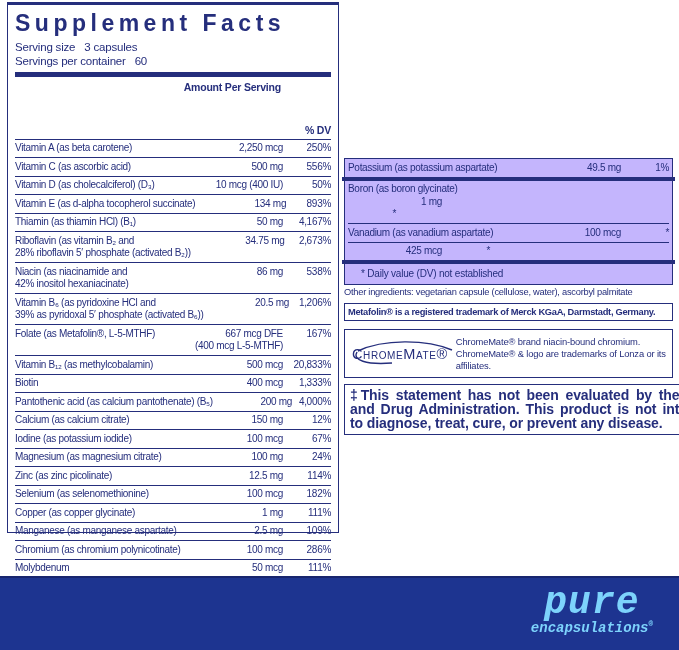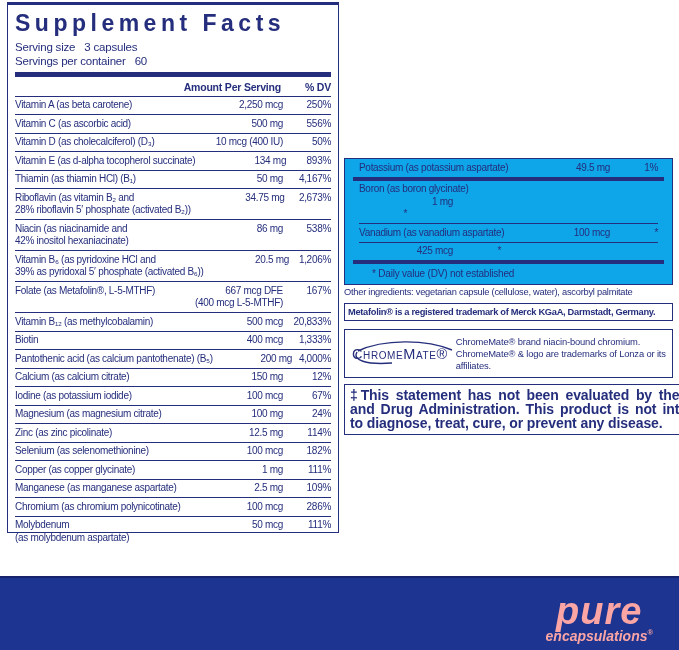--- a/index.html
+++ b/index.html
@@ -15,55 +15,55 @@
     padding:2px 7px 0 7px;background:#fff;
   }
   .title{font-size:23px;font-weight:bold;letter-spacing:4.5px;margin:3px 0 3px;white-space:nowrap;}
   .serving-line{font-size:11.5px;line-height:14px;letter-spacing:-0.2px;}
   .serving-line .val{margin-left:9px;}
   .thick-bar{height:4.5px;background:#252e7c;margin-top:4px;}
   .header-row{display:flex;font-weight:bold;font-size:10.5px;letter-spacing:-0.2px;
     padding:4px 0 3px;border-bottom:1.5px solid #252e7c;}
   .header-spacer{flex:1;}
   .header-amount{width:116px;text-align:right;}
-  .header-dv{width:50px;text-align:right;}
+  .header-dv{width:50px;text-align:right;margin-top:43px;}
   
   .row{display:flex;padding:2.5px 0;font-size:10px;line-height:12.5px;letter-spacing:-0.3px;}
   .t-body .row + .row{border-top:1px solid #252e7c;}
   .cell-name{flex:1;padding-right:3px;white-space:nowrap;}
   .cell-name .name2{white-space:nowrap;}
   .cell-amount{width:94px;text-align:right;white-space:nowrap;}
   .cell-dv{width:48px;text-align:right;white-space:nowrap;}
   .thick-sep{height:4px;background:#252e7c;margin:0 -6px;}
   .thick-sep + .row{border-top:none !important;flex-direction:column;}
   
   .right-table{
     position:absolute;left:344px;top:158px;width:329px;box-sizing:border-box;
-    border:1.5px solid #252e7c;border-top-width:1px;padding:0 14px;background:#0ea5e9;
+    border:1.5px solid #252e7c;border-top-width:1px;padding:0 3px;background:#c4b5fd;
   }
   .rt-footnote{font-size:10px;letter-spacing:-0.2px;padding:4px 0 5px 13px;}
   .other-ing{position:absolute;left:344px;top:287px;width:334px;
     font-size:9.3px;letter-spacing:-0.25px;white-space:nowrap;}
   .metafolin-box{position:absolute;left:344px;top:303px;width:329px;box-sizing:border-box;
     border:1.5px solid #252e7c;font-size:9.3px;letter-spacing:-0.3px;
     padding:3px 3px;white-space:nowrap;overflow:hidden;font-weight:bold;}
   .chromemate-box{position:absolute;left:344px;top:329px;width:329px;box-sizing:border-box;
     border:1.5px solid #252e7c;padding:6px 5px 5px 7px;display:flex;align-items:center;}
   .cm-logo{position:relative;font-variant:small-caps;font-size:14.5px;letter-spacing:0.6px;
     white-space:nowrap;padding:4px 8px 4px 0;flex:0 0 auto;}
   .cm-swoosh{position:absolute;left:-4px;top:-5px;pointer-events:none;}
   .cm-text{flex:1;font-size:9.4px;line-height:12px;letter-spacing:-0.15px;}
   .fda-box{position:absolute;left:344px;top:384px;width:382px;box-sizing:border-box;
     border:1.5px solid #252e7c;font-weight:bold;font-size:14px;line-height:14px;
     letter-spacing:-0.1px;padding:3px 5px 4px;text-align:justify;}
   
   .brand-band{position:absolute;left:0;top:576px;width:679px;height:74px;
     background:#1d3490;border-top:2px solid #18256e;box-sizing:border-box;}
-  .brand-logo{position:absolute;right:26px;top:14px;color:#fca5a5;
-    font-style:italic;font-weight:bold;text-align:center;line-height:1;}
+  .brand-logo{position:absolute;right:26px;top:6px;color:#7dd3fc;
+    font-style:italic;font-weight:bold;text-align:center;line-height:1;font-family:Liberation Mono, monospace;}
   .brand-pure{display:block;font-size:38px;letter-spacing:1px;}
   .brand-sub{display:block;font-size:14px;margin-top:-1px;white-space:nowrap;}
   .brand-reg{font-size:7.5px;vertical-align:top;font-style:normal;}
 </style>
 </head>
 <body>
 
 <div class="facts-panel">
   <div class="title">Supplement Facts</div>
   <div class="serving-line">

